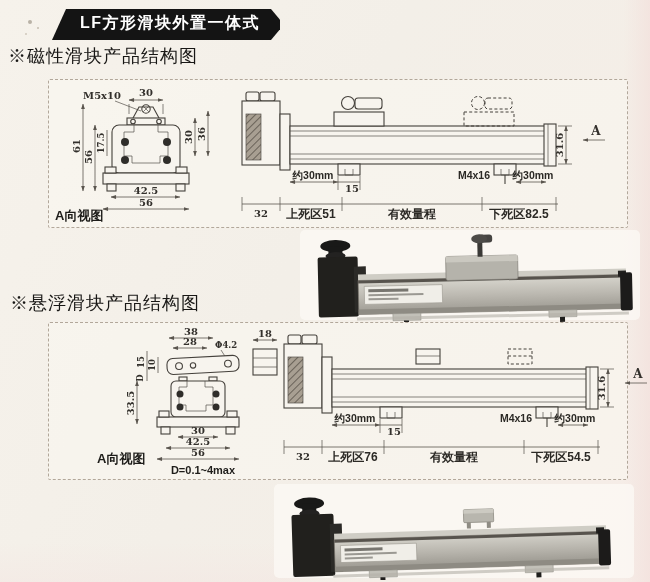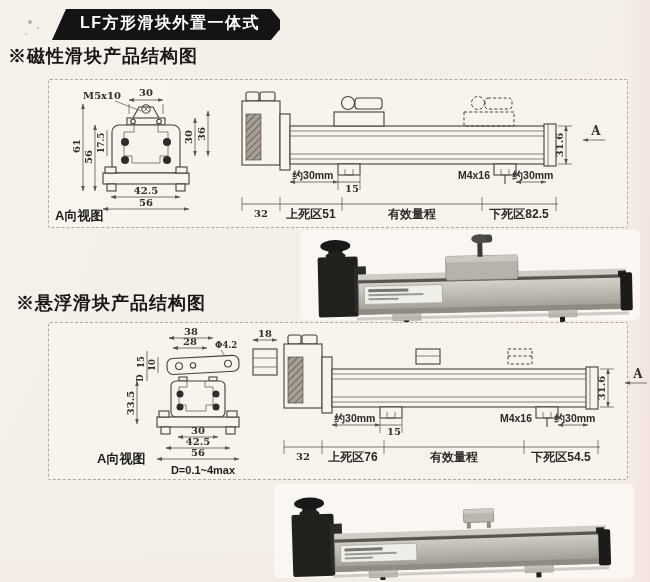--- a/index.html
+++ b/index.html
@@ -14,24 +14,24 @@
     background:linear-gradient(to top,#f3e6e2 0%,rgba(243,230,226,0) 100%);opacity:.5;}
   .badge{
     position:absolute;left:52px;top:9px;height:31px;min-width:186px;
     background:#141414;color:#fff;font-weight:bold;font-size:16px;letter-spacing:1.5px;
     line-height:27px;padding:0 14px 0 28px;
     clip-path:polygon(14px 0%,calc(100% - 9px) 0%,100% 35%,100% 65%,calc(100% - 9px) 100%,0% 100%);
   }
   .speckles{position:absolute;left:28px;top:20px;width:4px;height:4px;border-radius:50%;
     background:#b9b2a6;box-shadow:8px 6px 0 -1px #c4bcb0,-4px 12px 0 -1px #cfc7bb,14px 14px 0 -2px #c4bcb0,2px -6px 0 -2px #d4ccc0;}
   .section-heading{
-    position:absolute;font-weight:bold;color:#181715;font-size:18px;letter-spacing:1px;
+    position:absolute;font-weight:normal;color:#181715;font-size:18px;letter-spacing:1px;
   }
   .h1{left:8px;top:44px;}
-  .h2{left:10px;top:291px;margin-left:6px;}
+  .h2{left:10px;top:291px;}
   .panel{
     position:absolute;left:48px;width:580px;
     border:1.6px dashed #b2a79a;background:rgba(250,247,241,.55);border-radius:2px;box-sizing:border-box;
   }
   .p1{top:79px;height:149px;}
   .p2{top:322px;height:158px;padding-left:42px;}
   .panel svg{display:block;}
   .photo{position:absolute;}
   
   .dim{font-family:"DejaVu Serif",serif;font-weight:bold;font-size:10px;fill:#33302c;}

